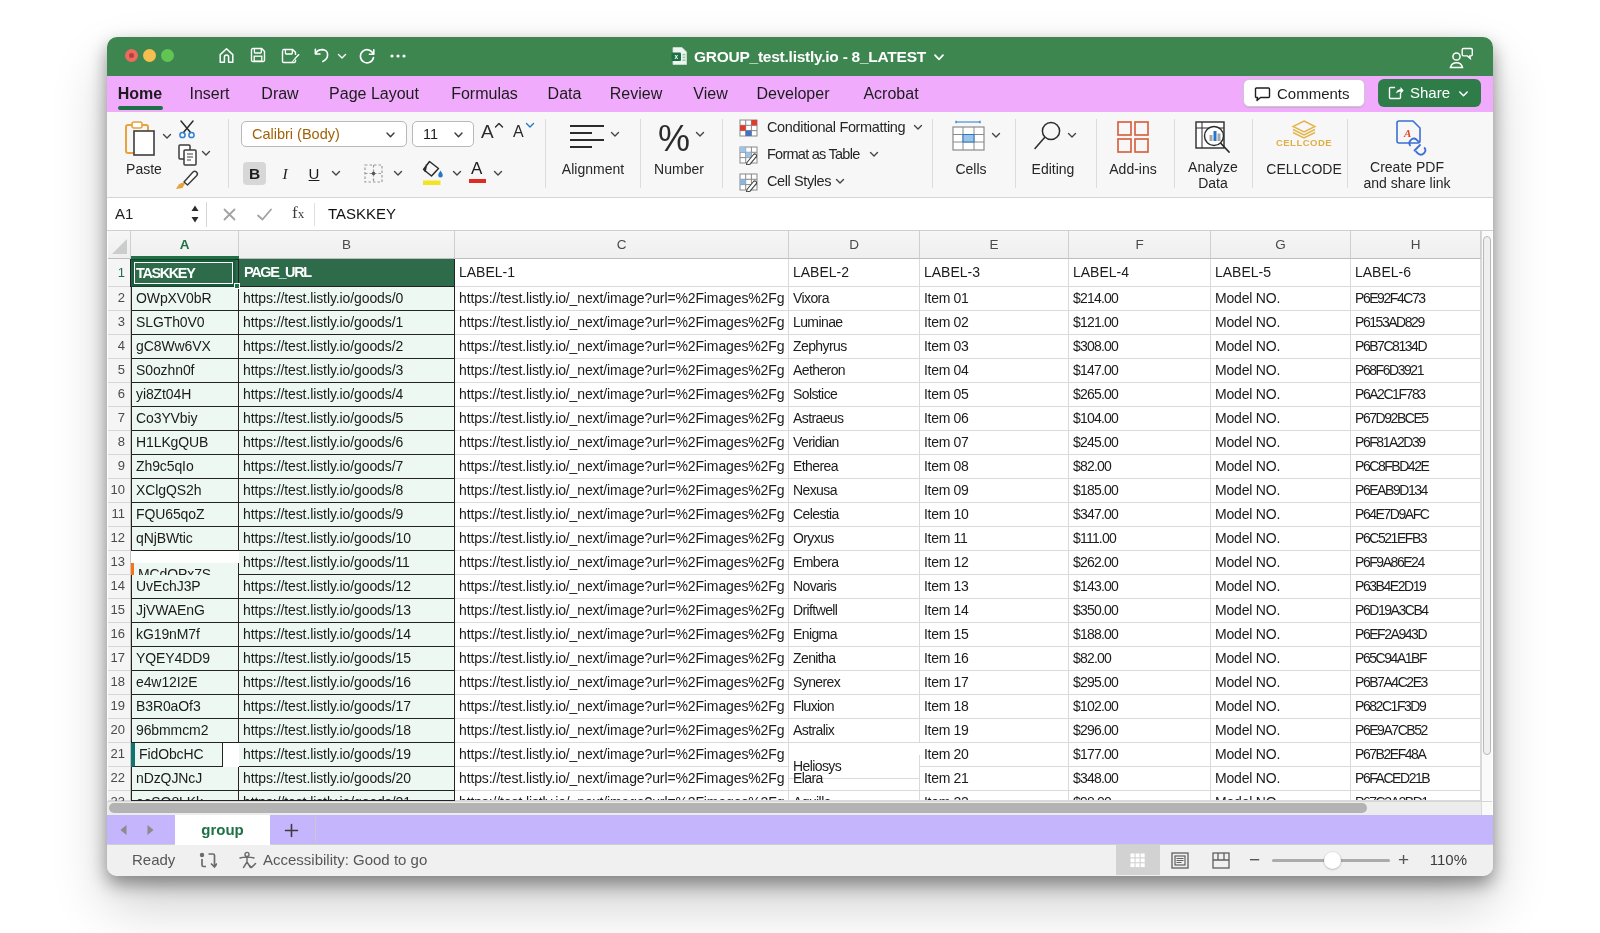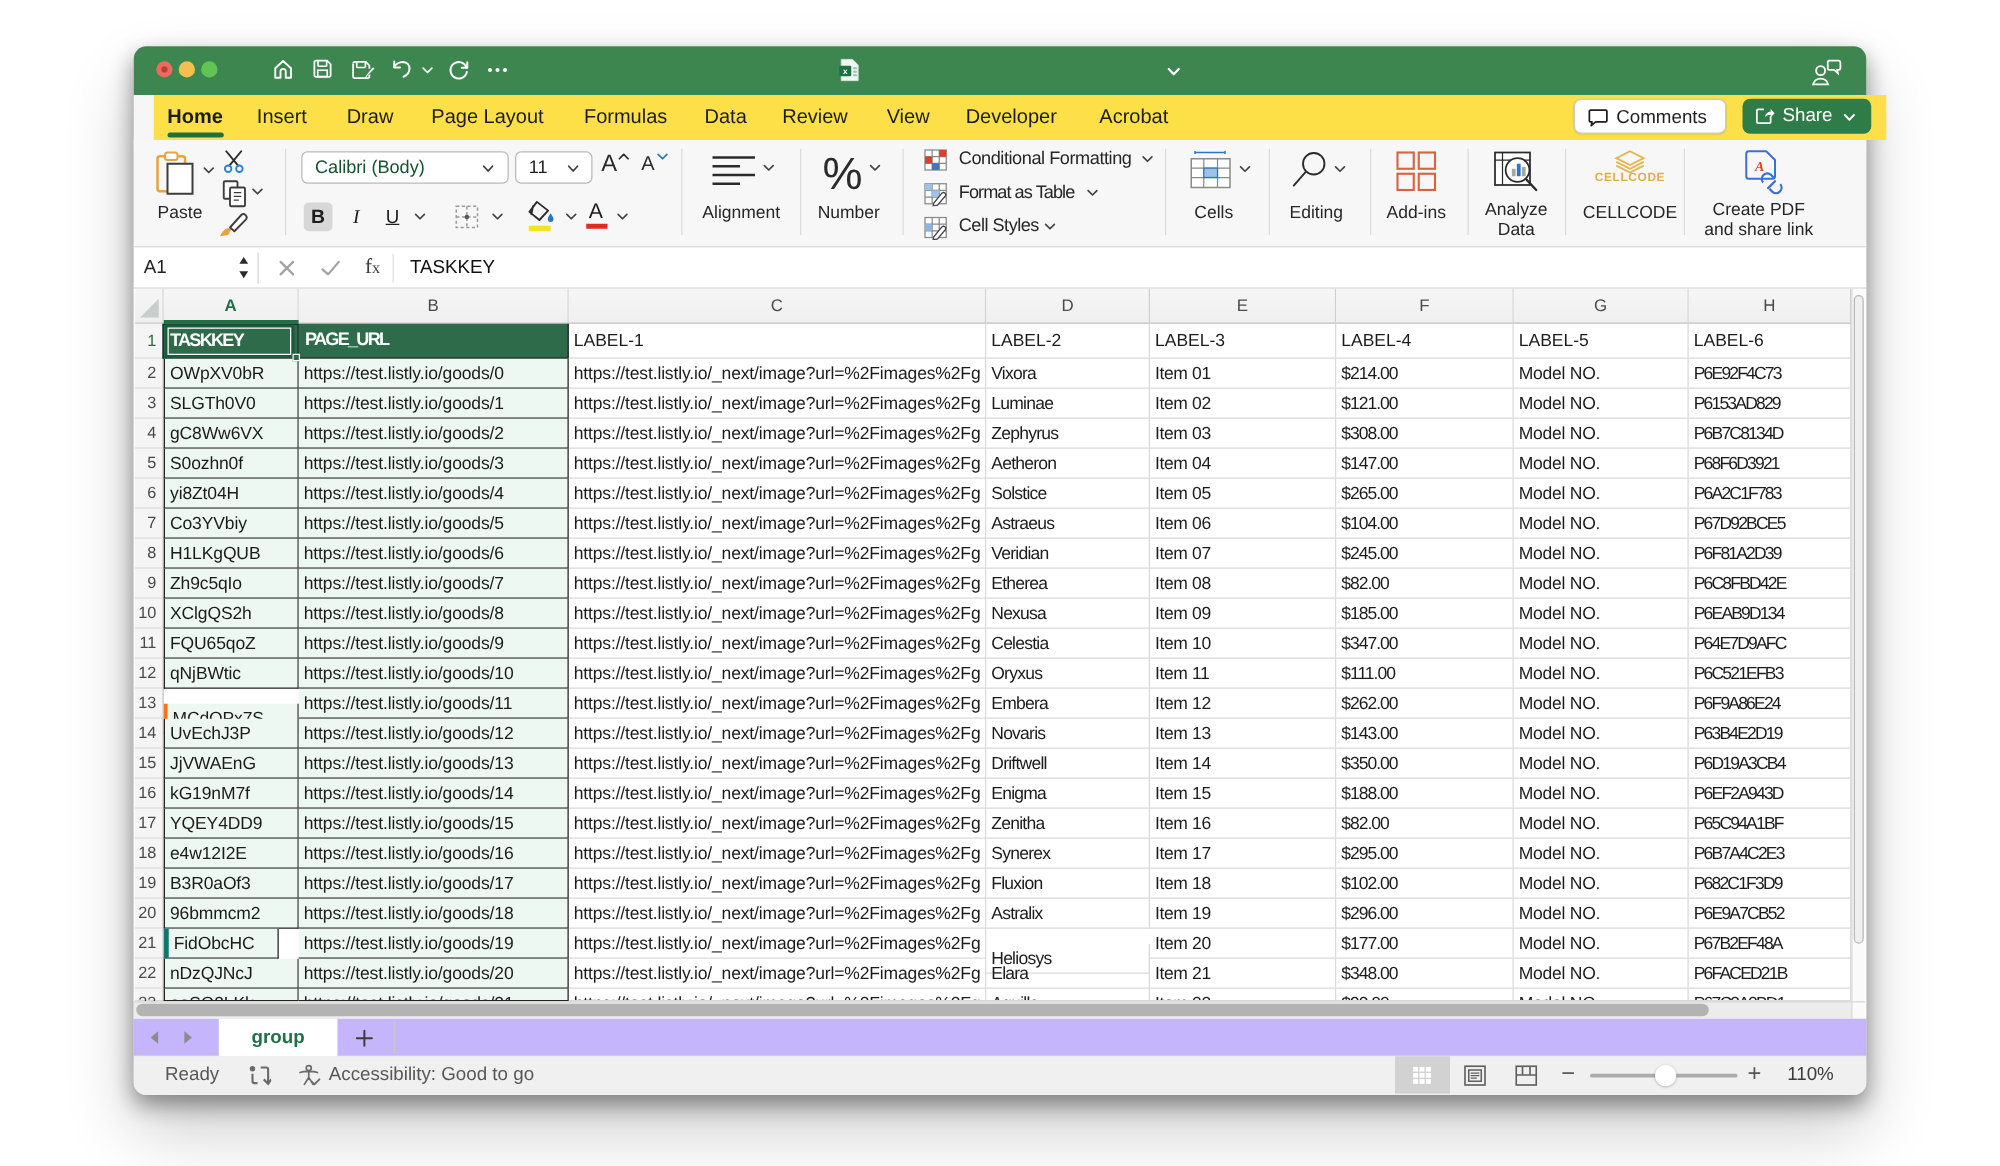--- a/index.html
+++ b/index.html
@@ -1,21 +1,21 @@
 <!DOCTYPE html>
 <html><head><meta charset="utf-8"><style>
 *{margin:0;padding:0;box-sizing:border-box}
 html,body{width:1600px;height:933px;overflow:hidden;background:#fff;
  font-family:"Liberation Sans",sans-serif;-webkit-font-smoothing:antialiased}
 .abs{position:absolute}
 #win{position:absolute;left:107px;top:37px;width:1386px;height:839px;border-radius:10px;
  background:#f6f6f6;box-shadow:0 8px 18px rgba(0,0,0,.40),0 28px 55px rgba(0,0,0,.20)}
 #tbar{position:absolute;left:0;top:0;width:100%;height:39px;background:#3e8650;border-radius:10px 10px 0 0}
 .light{position:absolute;top:11.5px;width:13px;height:13px;border-radius:50%}
-#tabs{position:absolute;left:16px;top:39px;width:100%;height:36px;background:#fde047}
+#tabs{position:absolute;left:0;top:39px;width:100%;height:36px;background:#f0abfc}
 .tab{position:absolute;top:0;height:33px;line-height:36px;font-size:16px;color:#1c1c1c;transform:translateX(-50%);white-space:nowrap}
 #ribbon{position:absolute;left:0;top:75px;width:100%;height:86px;background:#f7f7f7;border-bottom:1px solid #d4d4d4}
 .vsep{position:absolute;top:7px;height:69px;width:1px;background:#dcdcdc}
 .rlabel{position:absolute;font-size:14px;color:#262626;text-align:center;transform:translateX(-50%);white-space:nowrap}
 #fbar{position:absolute;left:0;top:161px;width:100%;height:33px;background:#fff;border-bottom:1px solid #cfcfcf}
 #sheet{position:absolute;left:0;top:194px;width:100%;height:584px;background:#fff;overflow:hidden}
 .colhdr{position:absolute;top:0;height:28px;background:linear-gradient(#f6f6f6,#efefef);border-right:1px solid #cfcfcf;border-bottom:1px solid #bdbdbd;
  font-size:13.5px;color:#4a4a4a;text-align:center;line-height:28px}
 .gutcell{position:absolute;left:1px;width:23px;background:#f5f5f5;border-right:1px solid #c4c4c4;border-bottom:1px solid #d8d8d8;
  font-size:13px;color:#4a4a4a;text-align:right;padding-right:5px}
@@ -66,20 +66,21 @@
       </svg>
 
 <svg class="abs" style="left:564px;top:9px" width="17" height="20" viewBox="0 0 17 20">
         <path d="M2 1.5 L11 1.5 L15.5 6 L15.5 18.5 L2 18.5 Z" fill="#eff6f1" stroke="#cfe0d5" stroke-width="0.8"></path>
         <rect x="0.5" y="6.5" width="9.5" height="8.5" rx="1" fill="#1e7145"></rect>
         <text x="5.2" y="13" font-size="6.5" fill="#fff" font-weight="bold" text-anchor="middle" font-family="Liberation Sans,sans-serif">x</text>
         <rect x="11.5" y="7.8" width="3" height="1.6" fill="#9fc3ac"></rect>
         <rect x="11.5" y="10.6" width="3" height="1.6" fill="#9fc3ac"></rect>
         <rect x="11.5" y="13.4" width="3" height="1.6" fill="#9fc3ac"></rect>
       </svg>
+<div class="abs" style="left:587px;top:0;height:39px;line-height:39px;color:#ffffff;font-size:15.5px;font-weight:700;letter-spacing:-0.25px">GROUP_test.listly.io - 8_LATEST</div>
 <svg class="abs" style="left:826px;top:16px" width="12" height="9" viewBox="0 0 12 9">
         <path d="M2 2.2 L6 6.4 L10 2.2" fill="none" stroke="#fff" stroke-width="1.7" stroke-linecap="round" stroke-linejoin="round"></path>
       </svg>
 <svg class="abs" style="left:1341px;top:9px" width="27" height="24" viewBox="0 0 27 24">
 <circle cx="8.5" cy="10.5" r="3.6" fill="none" stroke="#fff" stroke-width="1.5"></circle>
 <path d="M2.5 21.5 a6.2 6.2 0 0 1 12 0 Z" fill="none" stroke="#fff" stroke-width="1.5"></path>
 <path d="M15.5 2.5 h7.5 a1.3 1.3 0 0 1 1.3 1.3 v4.8 a1.3 1.3 0 0 1 -1.3 1.3 h-1.2 l0.5 2.6 l-3 -2.6 h-3.8 a1.3 1.3 0 0 1 -1.3 -1.3 v-4.8 a1.3 1.3 0 0 1 1.3 -1.3 Z" fill="none" stroke="#fff" stroke-width="1.4"></path>
 </svg>
 
 
@@ -146,21 +147,21 @@
         <path d="M10 11 h6 M10 14 h6 M10 17 h4" stroke="#3d3d3d" stroke-width="1"></path>
       </svg>
 <svg class="abs" style="left:94px;top:37px" width="10" height="9" viewBox="0 0 10 9">
         <path d="M1.5 2.5 L5 6 L8.5 2.5" fill="none" stroke="#444" stroke-width="1.4" stroke-linecap="round" stroke-linejoin="round"></path>
       </svg>
 <svg class="abs" style="left:67px;top:56px" width="30" height="24" viewBox="0 0 30 24">
 <path d="M2 21 C5 15 8 13.5 11 15.5 L8.5 20 Z" fill="#e8a33d"></path>
 <path d="M10 14 L19 4 a2.6 2.6 0 0 1 3.8 3.5 L13.5 17 Z" fill="#fff" stroke="#3d3d3d" stroke-width="1.5" stroke-linejoin="round"></path>
 </svg>
 
-<div class="abs" style="left:134px;top:9px;width:166px;height:26px;background:#fff;border:1px solid #b9b9b9;border-radius:5px;font-size:14.5px;color:#14532d;line-height:24px;padding-left:10px">Calibri (Body)
+<div class="abs" style="left:134px;top:9px;width:166px;height:26px;background:#fff;border:1px solid #b9b9b9;border-radius:5px;font-size:14.5px;color:#a16207;line-height:24px;padding-left:10px">Calibri (Body)
 <svg class="abs" style="left:143px;top:8px" width="11" height="10" viewBox="0 0 11 10">
           <path d="M2 3 L5.5 6.8 L9 3" fill="none" stroke="#3c3c3c" stroke-width="1.4" stroke-linecap="round" stroke-linejoin="round"></path>
         </svg></div>
 <div class="abs" style="left:305px;top:9px;width:62px;height:26px;background:#fff;border:1px solid #b9b9b9;border-radius:5px;font-size:14.5px;color:#1c1c1c;line-height:24px;padding-left:10px">11
 <svg class="abs" style="left:40px;top:8px" width="11" height="10" viewBox="0 0 11 10">
           <path d="M2 3 L5.5 6.8 L9 3" fill="none" stroke="#3c3c3c" stroke-width="1.4" stroke-linecap="round" stroke-linejoin="round"></path>
         </svg></div>
 <div class="abs" style="left:374px;top:9px;font-size:19px;color:#2b2b2b;font-weight:500">A<svg class="abs" style="left:13px;top:0px" width="10" height="9" viewBox="0 0 10 9">
           <path d="M1.5 6 L5 2.5 L8.5 6" fill="none" stroke="#2b2b2b" stroke-width="1.4" stroke-linecap="round" stroke-linejoin="round"></path>
         </svg></div>

